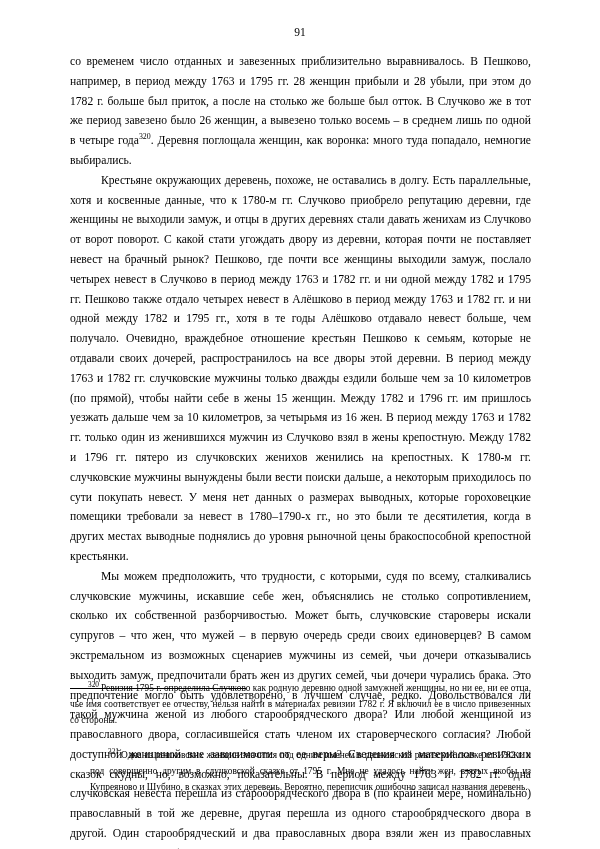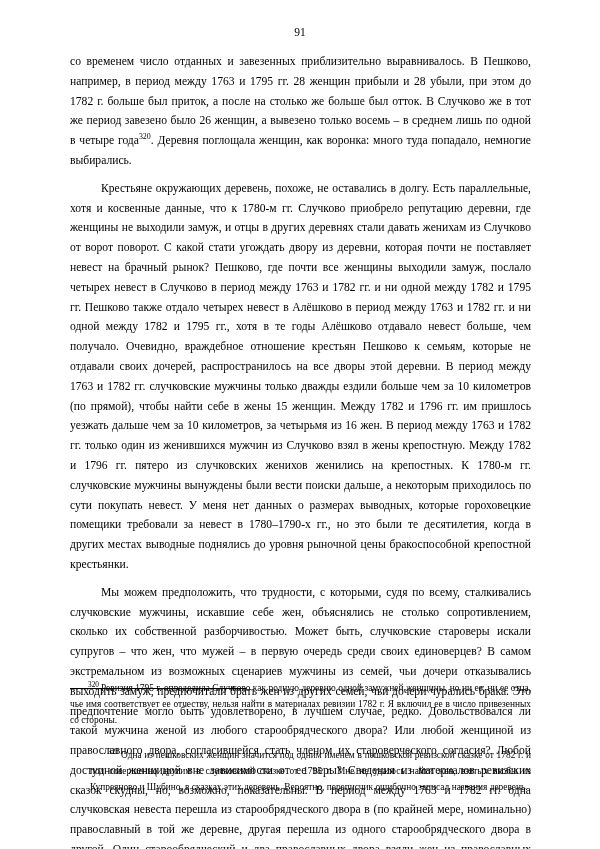--- a/index.html
+++ b/index.html
@@ -39,21 +39,20 @@
     margin: 0;
     font-size: 11.6px;
     line-height: 19.8px;
     text-align: justify;
     text-justify: inter-word;
     hyphens: none;
     word-spacing: 0.2px;
   }
   .body-block p.indent {
     text-indent: 31px;
-    margin-top: 8px;
   }
   .body-block p.noindent {
     text-indent: 0;
     font-family: Liberation Serif, serif;
   }
   sup {
     font-size: 0.68em;
     vertical-align: super;
     line-height: 0;
   }

